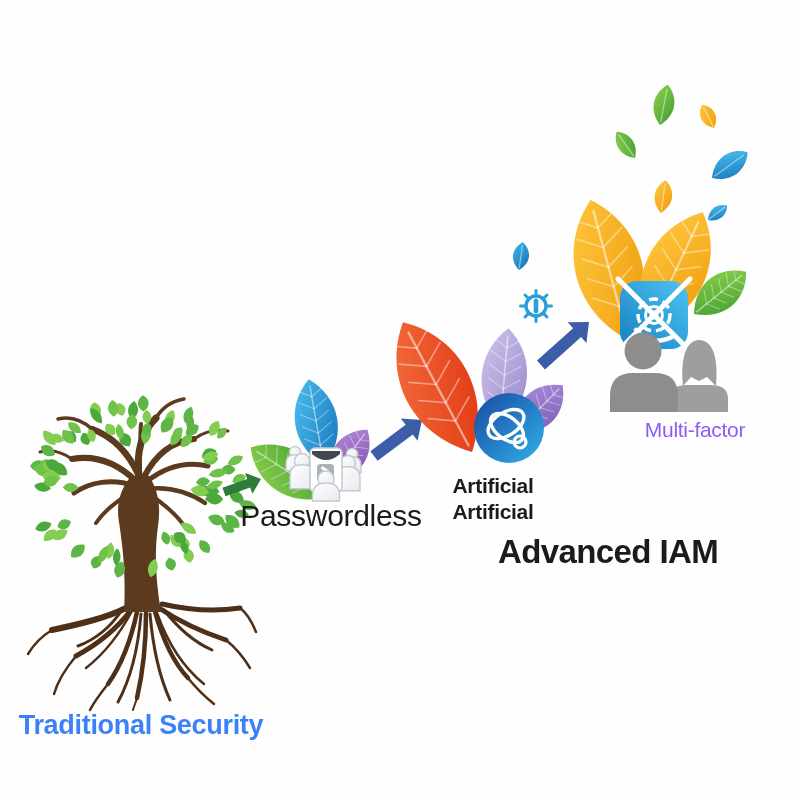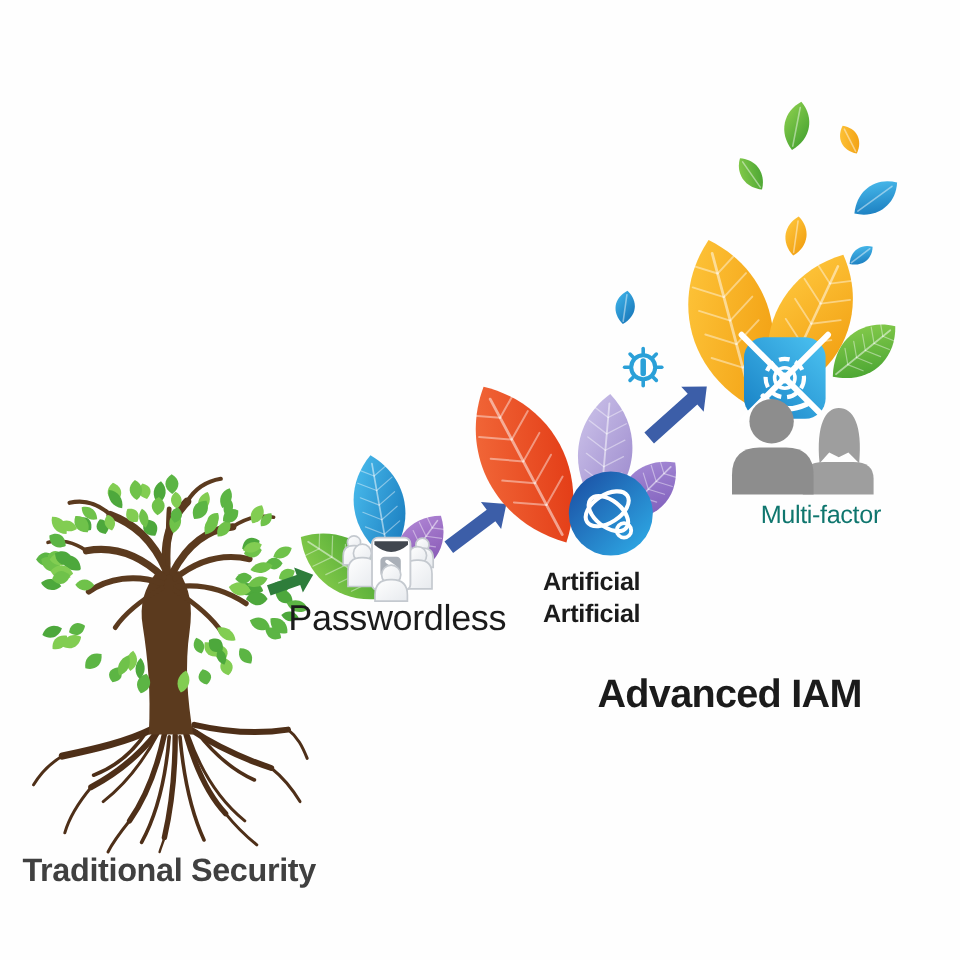--- a/index.html
+++ b/index.html
@@ -4,21 +4,21 @@
 <style>
   html,body{margin:0;padding:0;background:#ffffff;}
   .canvas{position:relative;width:800px;height:800px;overflow:hidden;background:#fefefe;}
   svg{position:absolute;left:0;top:0;}
   .label{position:absolute;transform:translateX(-50%);text-align:center;color:#1b1b1b;
          font-family:"Liberation Sans",sans-serif;letter-spacing:-0.3px;white-space:nowrap;}
   #lbl-trad{left:141px;top:710px;font-size:27px;font-weight:700;}
   #lbl-pw{left:331px;top:502px;font-size:30px;font-weight:500;line-height:27px;}
   #lbl-ai{left:493px;top:473px;font-size:21px;font-weight:700;line-height:26px;}
   #lbl-mfa{left:684px;top:417px;font-size:21px;font-weight:500;line-height:26px;}
-  #lbl-adv{left:608px;top:559px;font-size:33px;font-weight:700;letter-spacing:-0.6px;}
+  #lbl-adv{left:608px;top:533px;font-size:33px;font-weight:700;letter-spacing:-0.6px;}
 </style>
 </head>
 <body>
 
 <div class="canvas" id="canvas" style="background: rgb(254, 254, 254);">
   <svg id="art" width="800" height="800" viewBox="0 0 800 800">
       <defs>
         <linearGradient id="gGreen" x1="0%" y1="0%" x2="100%" y2="100%">
           <stop offset="0%" stop-color="#8fd14f"></stop>
           <stop offset="100%" stop-color="#3f9e2e"></stop>
@@ -582,29 +582,29 @@
           <path d="M0 0 C -12 -9.9, -11.28 -24.419999999999998, 0 -33 C 11.28 -24.419999999999998, 12 -9.9, 0 0 Z" fill="url(#gYellow)"></path>
           <path d="M0 -2.64 L0 -29.04" stroke="rgba(255,255,255,0.45)" stroke-width="1.3" stroke-linecap="round" fill="none"></path>
         </g>
         <g transform="translate(708 220) rotate(53)">
           <path d="M0 0 C -8.5 -7.199999999999999, -7.989999999999999 -17.759999999999998, 0 -24 C 7.989999999999999 -17.759999999999998, 8.5 -7.199999999999999, 0 0 Z" fill="url(#gBlue)"></path>
           <path d="M0 -1.92 L0 -21.12" stroke="rgba(255,255,255,0.45)" stroke-width="1.3" stroke-linecap="round" fill="none"></path>
         </g>
       </g>
     </svg>
 
-  <div class="label" id="lbl-trad" style="color: #404040;">Traditional Security</div>
+  <div class="label" id="lbl-trad" style="color: #3b82f6;">Traditional Security</div>
 
   <div class="label" id="lbl-pw" style="color: rgb(27, 27, 27);">
     <div>Passwordless</div>
   </div>
 
   <div class="label" id="lbl-ai" style="color: rgb(27, 27, 27);">
     <div>Artificial</div>
     <div>Artificial</div>
   </div>
 
-  <div class="label" id="lbl-mfa" style="color: #0f766e;">
+  <div class="label" id="lbl-mfa" style="color: #8b5cf6; margin-left: 11px;">
     <div>Multi-factor</div>
   </div>
 
   <div class="label" id="lbl-adv" style="color: rgb(27, 27, 27);">Advanced IAM</div>
 </div>
 
 </body></html>

